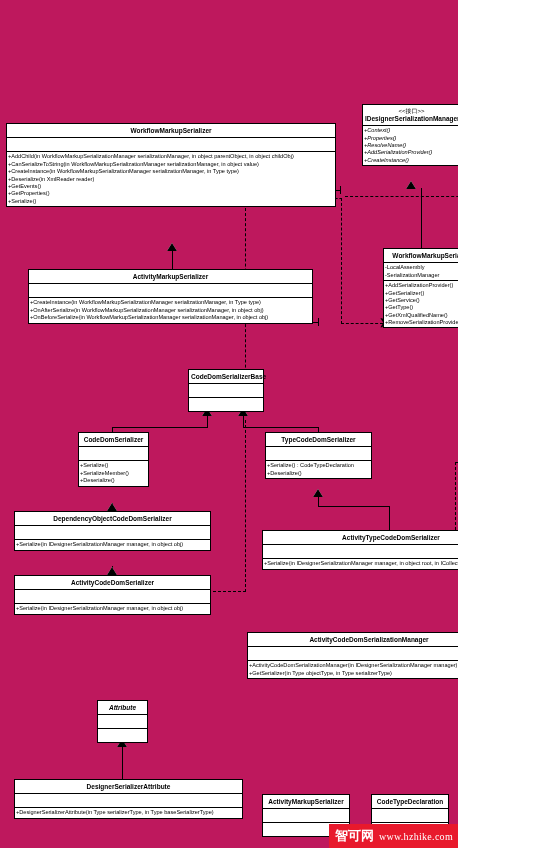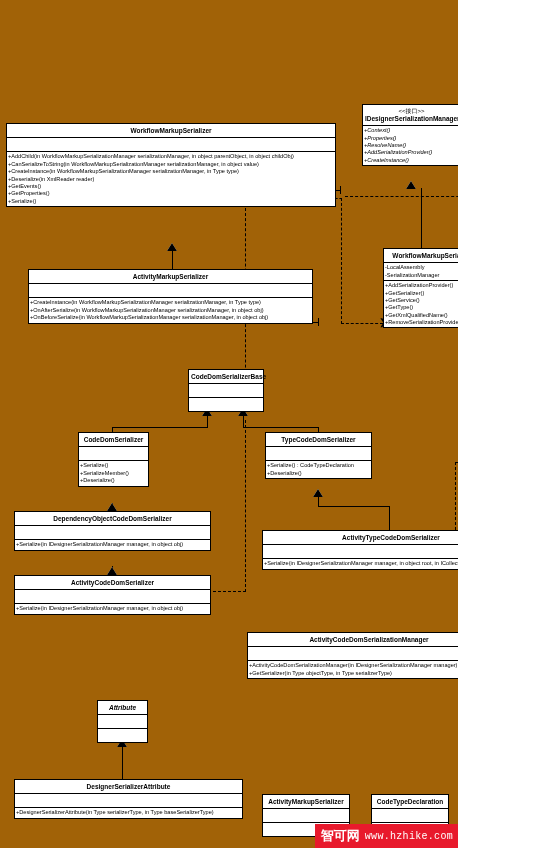--- a/index.html
+++ b/index.html
@@ -7,21 +7,21 @@
     padding: 0;
     background: #ffffff;
   }
   body {
     font-family: "Liberation Sans", sans-serif;
   }
   #canvas {
     position: relative;
     width: 458px;
     height: 848px;
-    background: #a16207;
+    background: #be185d;
     overflow: hidden;
   }
   
   .uml {
     position: absolute;
     box-sizing: border-box;
     border: 1px solid #000;
     background: #ffffff;
     z-index: 5;
   }
@@ -142,21 +142,21 @@
     z-index: 40;
   }
   #watermark .wm-cn {
     font-size: 13px;
     font-weight: bold;
     letter-spacing: 0px;
     font-family: "DejaVu Sans", sans-serif;
   }
   #watermark .wm-url {
     font-size: 10px;
-    font-family: Liberation Mono, monospace;
+    font-family: Liberation Serif, serif;
     letter-spacing: 0.3px;
   }
 </style>
 </head>
 <body>
 
 <div id="canvas">
 
   <div class="ln lnv" style="left:172px; top:250px; width:1px; height:19px;"></div>
   <div class="tri-wrap" style="left:167px; top:243px;">

